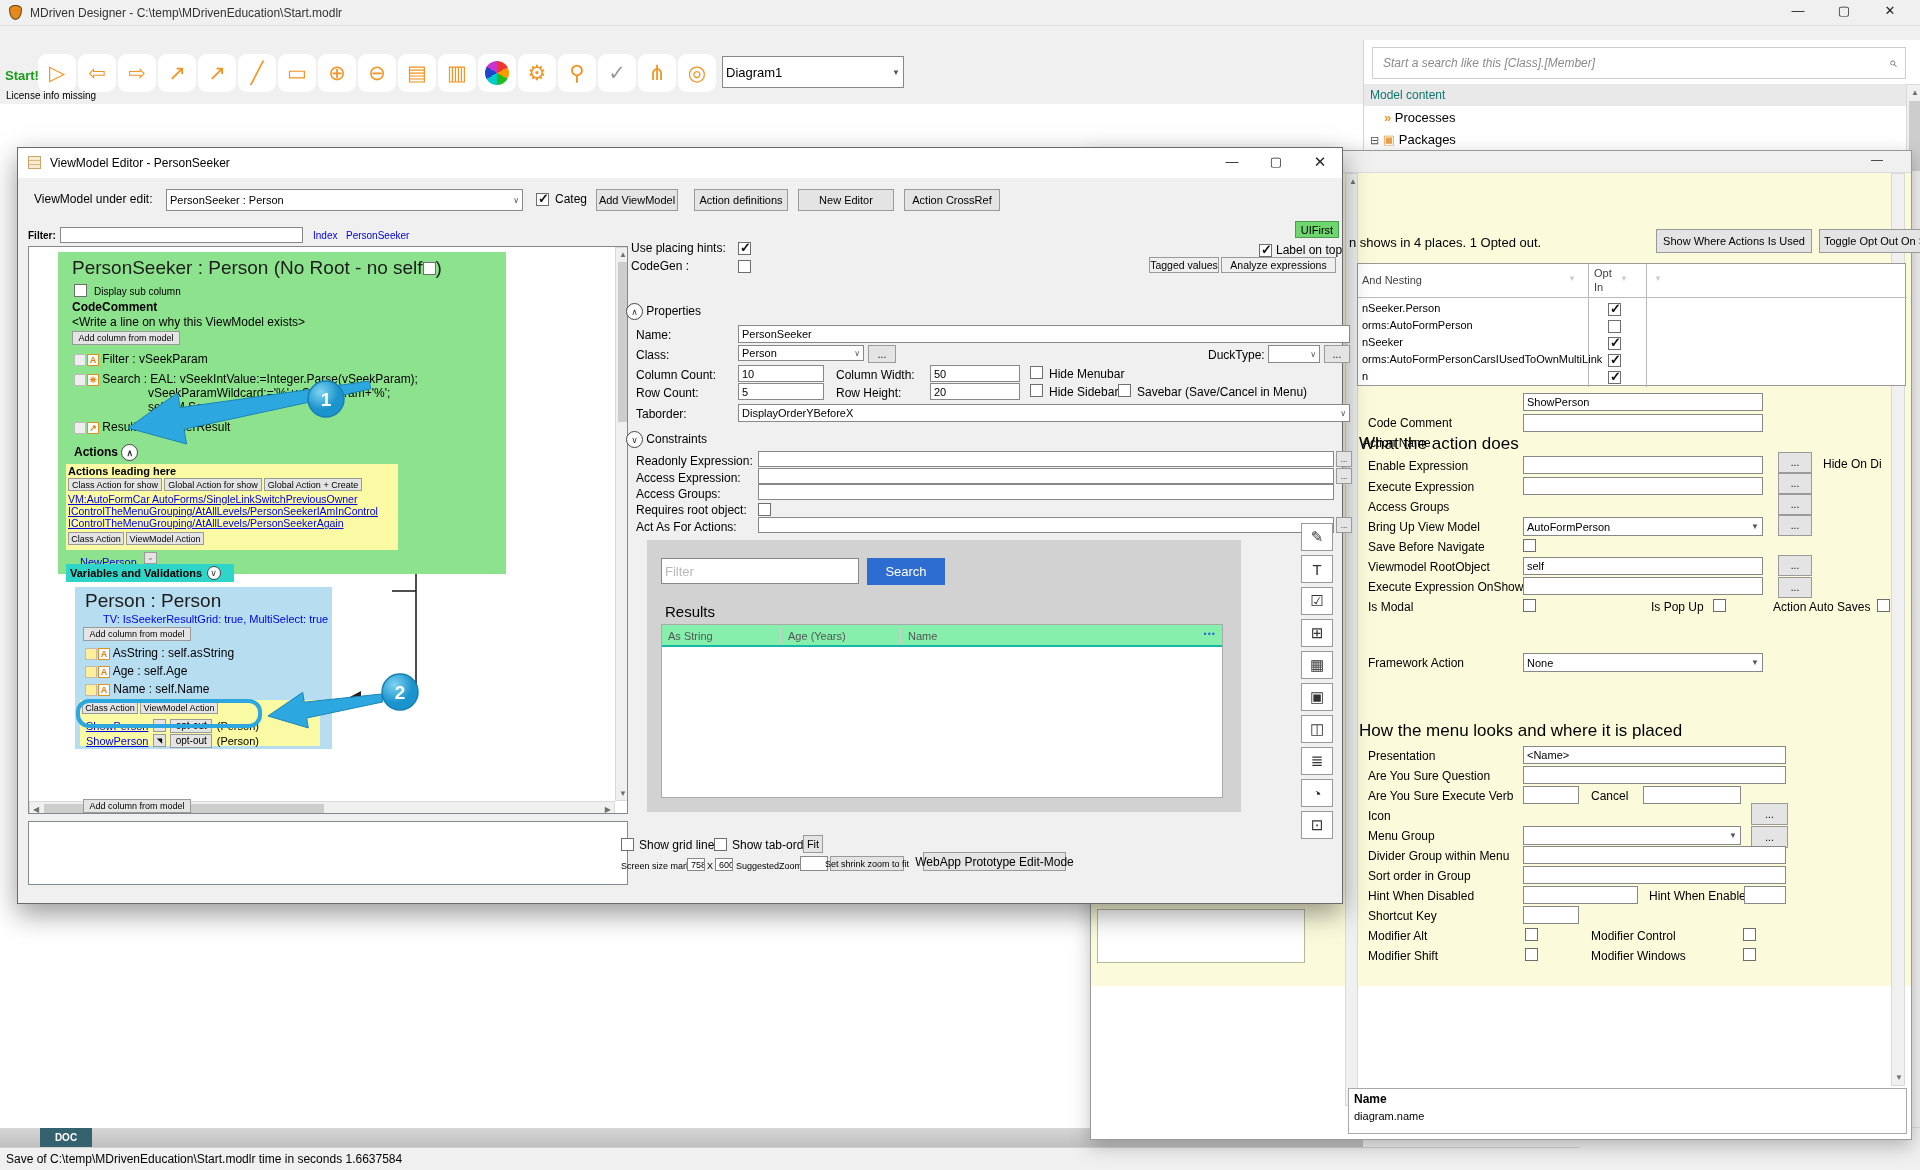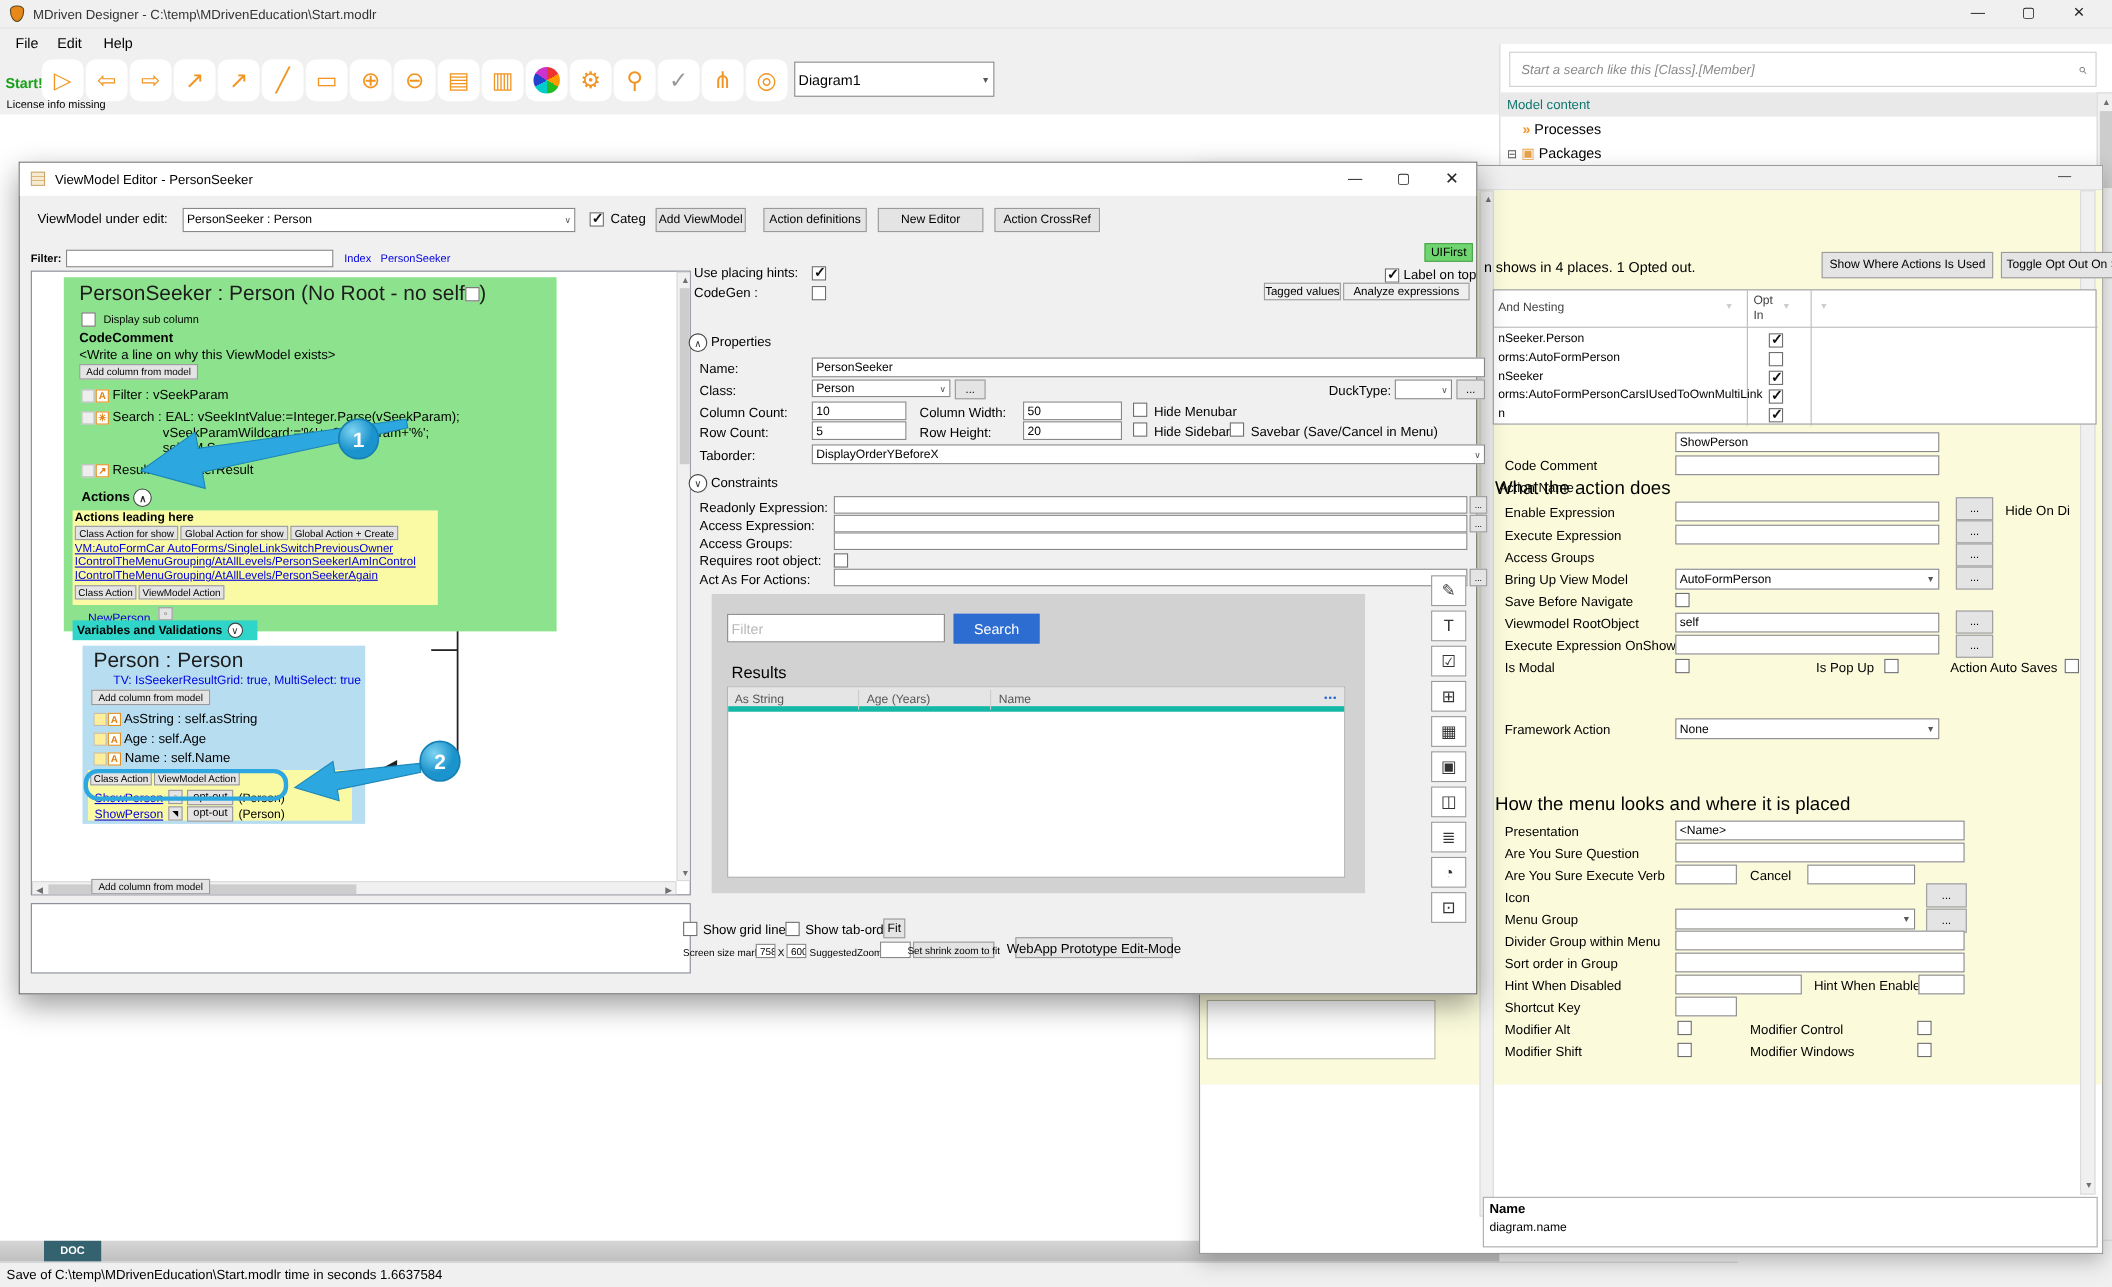--- a/index.html
+++ b/index.html
@@ -32,25 +32,20 @@
 <div class="screen">
 
   <div class="abs" style="left:0;top:0;width:1920px;height:26px;background:#f0f0f0;border-bottom:1px solid #e2e2e2;">
     <span class="abs" style="left:9px;top:5px;width:13px;height:15px;background:#e8871a;border-radius:6px 6px 50% 50%/4px 4px 70% 70%;border:1px solid #5a4a20;"></span>
     <span class="lbl" style="left:30px;top:6px;color:#333;">MDriven Designer - C:\temp\MDrivenEducation\Start.modlr</span>
     <span class="abs win-glyph" style="left:1775px;top:3px;width:46px;text-align:center;">—</span>
     <span class="abs win-glyph" style="left:1821px;top:3px;width:46px;text-align:center;">▢</span>
     <span class="abs win-glyph" style="left:1867px;top:3px;width:46px;text-align:center;">✕</span>
   </div>
 
-  <div class="abs" style="left:0;top:26px;width:1920px;height:26px;background:#f0f0f0;">
-    <span class="lbl" style="left:14px;top:6px;font-size:13px;">File</span>
-    <span class="lbl" style="left:52px;top:6px;font-size:13px;">Edit</span>
-    <span class="lbl" style="left:94px;top:6px;font-size:13px;">Help</span>
-  </div>
 
   <div class="abs" style="left:0;top:52px;width:1920px;height:52px;background:#f0f0f0;">
     <span class="lbl" style="left:5px;top:68px;top:16px;color:#18a018;font-weight:bold;font-size:13px;">Start!</span>
   </div>
   <div class="tb-btn" style="left:38px;">
       <span>▷</span>
     </div>
   <div class="tb-btn" style="left:78px;">
       <span>⇦</span>
     </div>
@@ -537,21 +532,21 @@
 
     <div class="abs" style="left:629px;top:392px;width:594px;height:272px;background:#d2d2d2;">
       <div class="txt" style="left:14px;top:18px;width:198px;height:26px;">
           <span style="color:#b9b9b9;font-size:13px;text-align:right;">Filter</span>
         </div>
       <button class="btn" style="left:220px;top:18px;width:78px;height:27px;background:#2d6cd0;border:1px solid #2d6cd0;color:#fff;font-size:13px;">
           <span>Search</span>
         </button>
       <span class="abs" style="left:18px;top:63px;font-size:15px;">Results</span>
       <div class="abs" style="left:14px;top:84px;width:562px;height:174px;background:#fff;border:1px solid #aaa;">
-        <div class="abs" style="left:0;top:0;width:560px;height:22px;background:#e5e5e5;border-bottom:5px solid #14b8a6;">
+        <div class="abs" style="left:0;top:0;width:560px;height:22px;background:#86efac;border-bottom:2px solid #14b8a6;">
           <span style="position:absolute;left:6px;top:5px;font-size:11px;color:#555;">As String</span>
           <span class="abs" style="left:118px;top:2px;width:1px;height:18px;background:#ccc;"></span>
           <span style="position:absolute;left:126px;top:5px;font-size:11px;color:#555;">Age (Years)</span>
           <span class="abs" style="left:238px;top:2px;width:1px;height:18px;background:#ccc;"></span>
           <span style="position:absolute;left:246px;top:5px;font-size:11px;color:#555;">Name</span>
           <span style="position:absolute;right:6px;top:4px;font-size:9px;color:#2d6cd0;letter-spacing:1px;">•••</span>
         </div>
       </div>
     </div>
 

